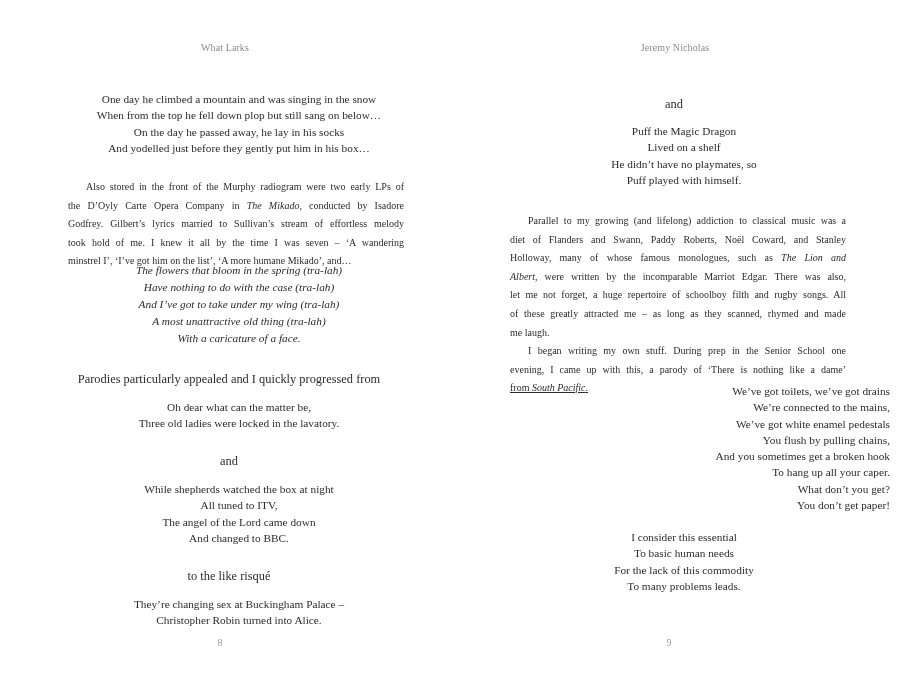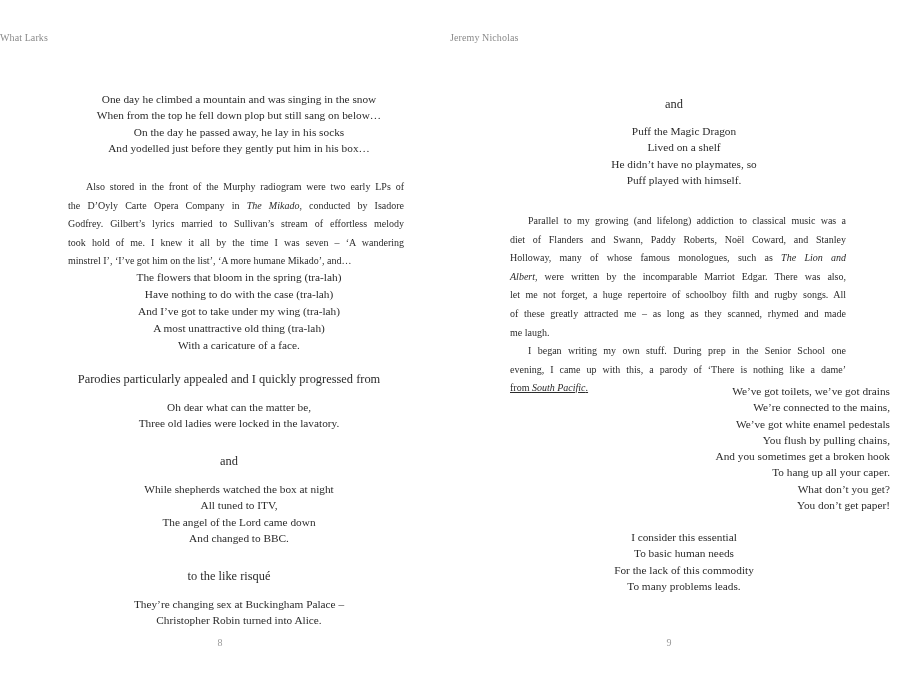--- a/index.html
+++ b/index.html
@@ -18,23 +18,24 @@
     .page {
       position: absolute;
       top: 0;
       height: 673px;
     }
     #page-left { left: 0; width: 450px; }
     #page-right { left: 450px; width: 450px; }
 
     .running-head {
       position: absolute;
-      top: 32px;
+      top: 42px;
       left: 0;
       width: 100%;
+      text-align: center;
       font-size: 10px;
       color: #8a8a8a;
       letter-spacing: 0.1px;
     }
     .folio {
       position: absolute;
       top: 637px;
       width: 100%;
       text-align: center;
       font-size: 10px;
@@ -86,21 +87,21 @@
     </div>
 
     <div class="prose" style="position:absolute; top:170px; left:60px; width:336px;">
       <span class="line"><span>Also stored in the front of the Murphy radiogram were two early LPs of</span></span>
       <span class="line"><span>the D’Oyly Carte Opera Company in </span><em>The Mikado</em><span>, conducted by Isadore</span></span>
       <span class="line"><span>Godfrey. Gilbert’s lyrics married to Sullivan’s stream of effortless melody</span></span>
       <span class="line"><span>took hold of me. I knew it all by the time I was seven – ‘A wandering</span></span>
       <span class="line last"><span>minstrel I’, ‘I’ve got him on the list’, ‘A more humane Mikado’, and…</span></span>
     </div>
 
-    <div class="verse" style="position:absolute; top:269px; left:0; width:450px; line-height:17px;">
+    <div class="verse" style="position:absolute; top:262px; left:0; width:450px; line-height:17px;font-style:italic;">
       <span class="line">The flowers that bloom in the spring (tra-lah)</span>
       <span class="line">Have nothing to do with the case (tra-lah)</span>
       <span class="line">And I’ve got to take under my wing (tra-lah)</span>
       <span class="line">A most unattractive old thing (tra-lah)</span>
       <span class="line">With a caricature of a face.</span>
     </div>
 
     <div class="connector" style="position:absolute; top:366px; left:0; width:450px;">Parodies particularly appealed and I quickly progressed from</div>
 
     <div class="verse" style="position:absolute; top:399px; left:0; width:450px;">

